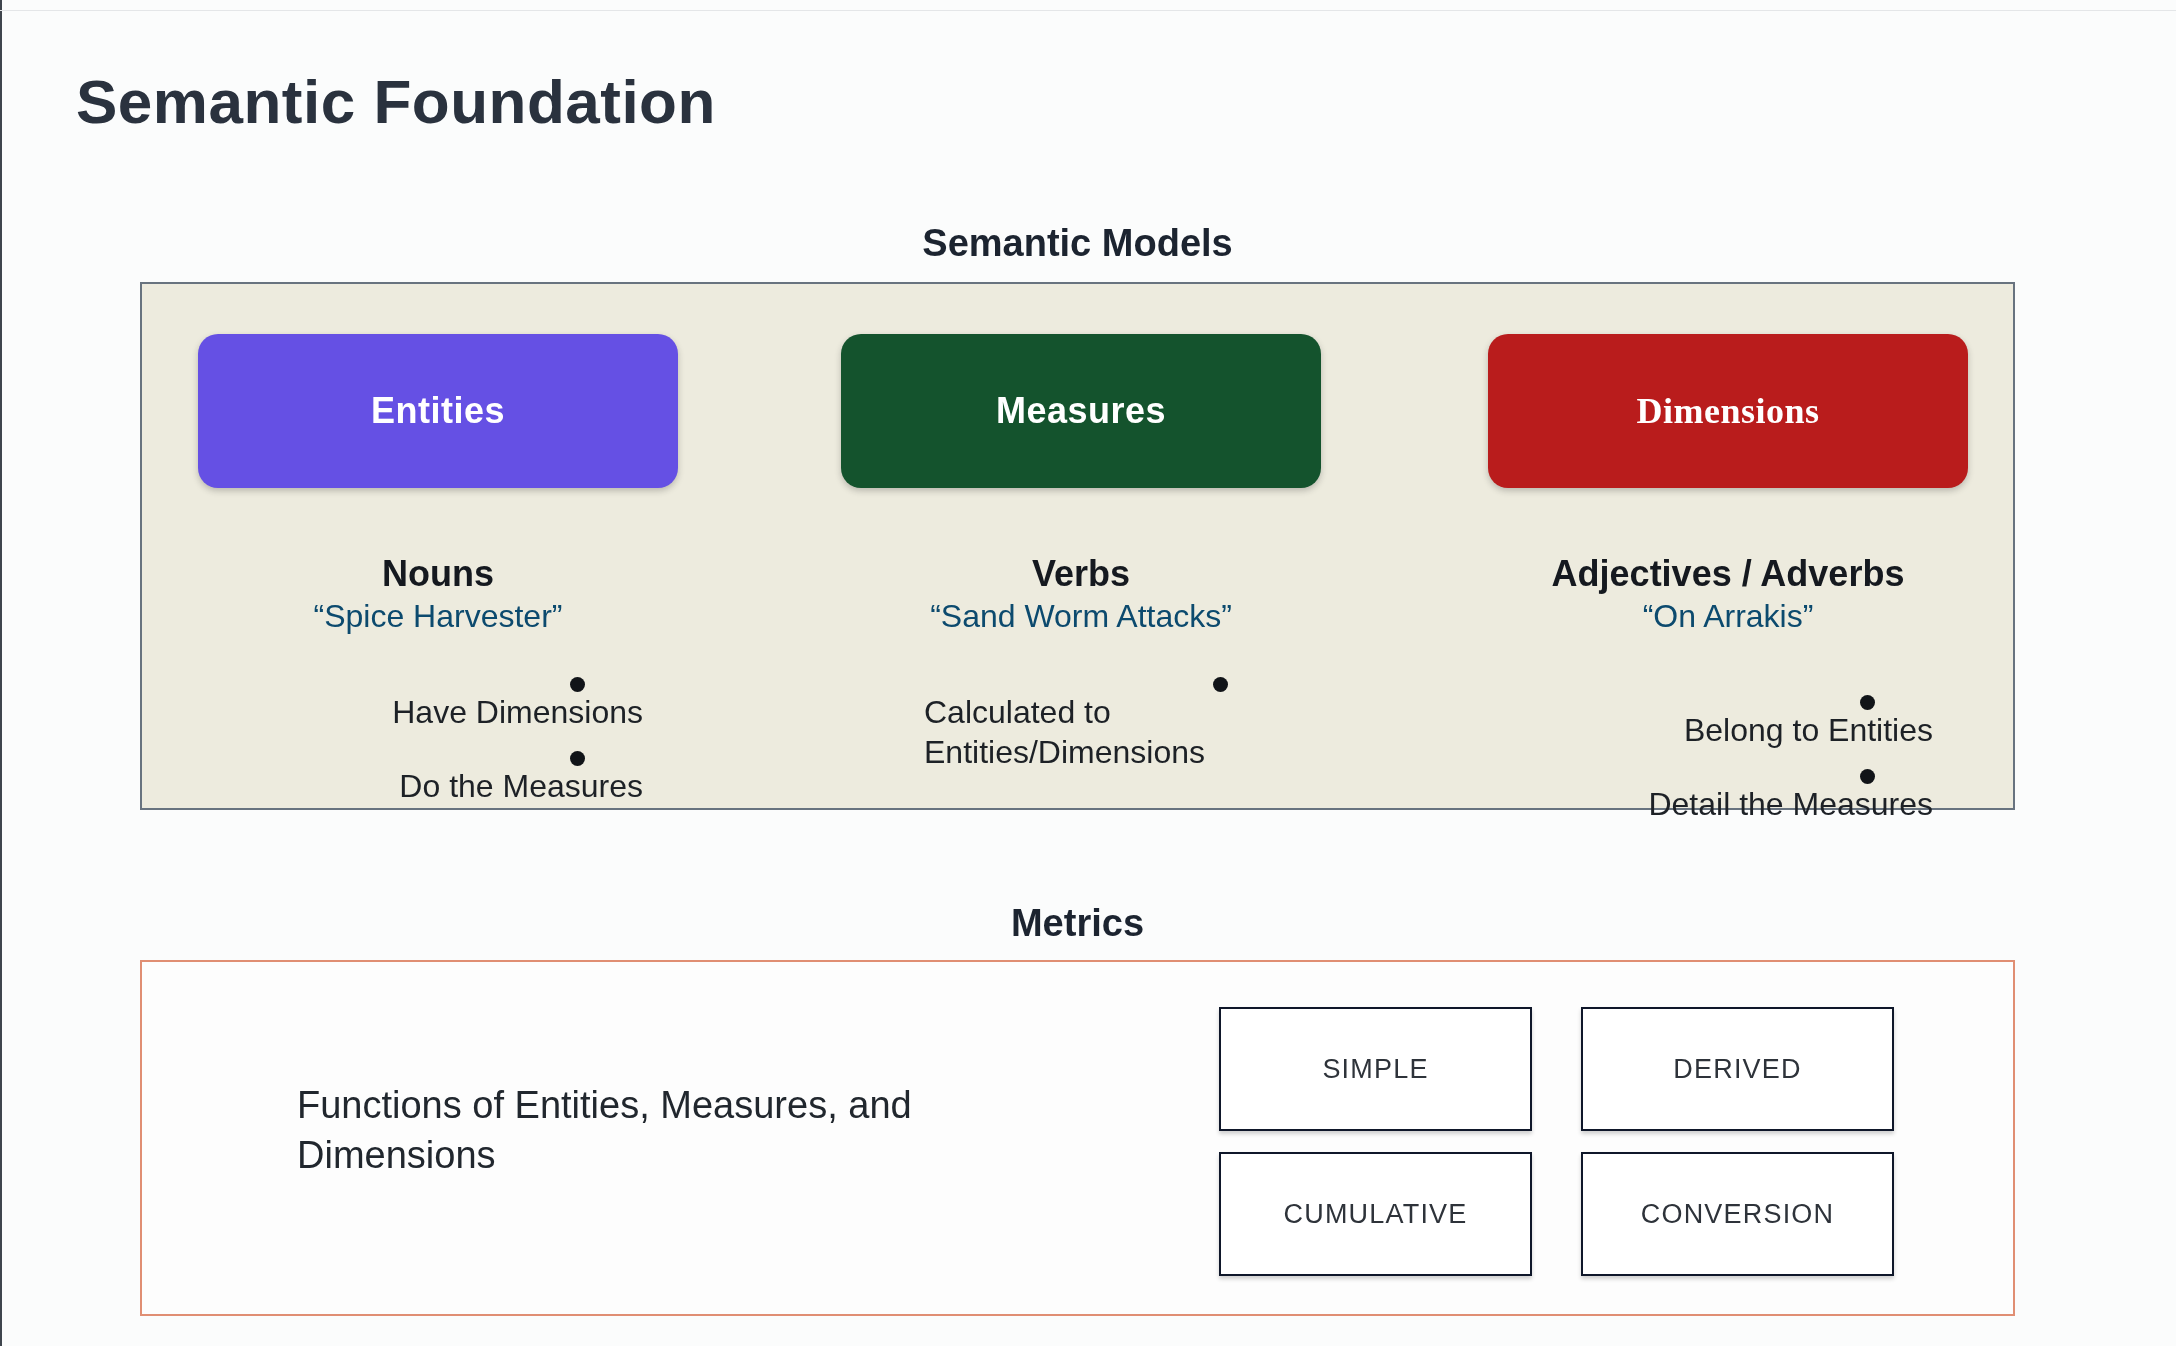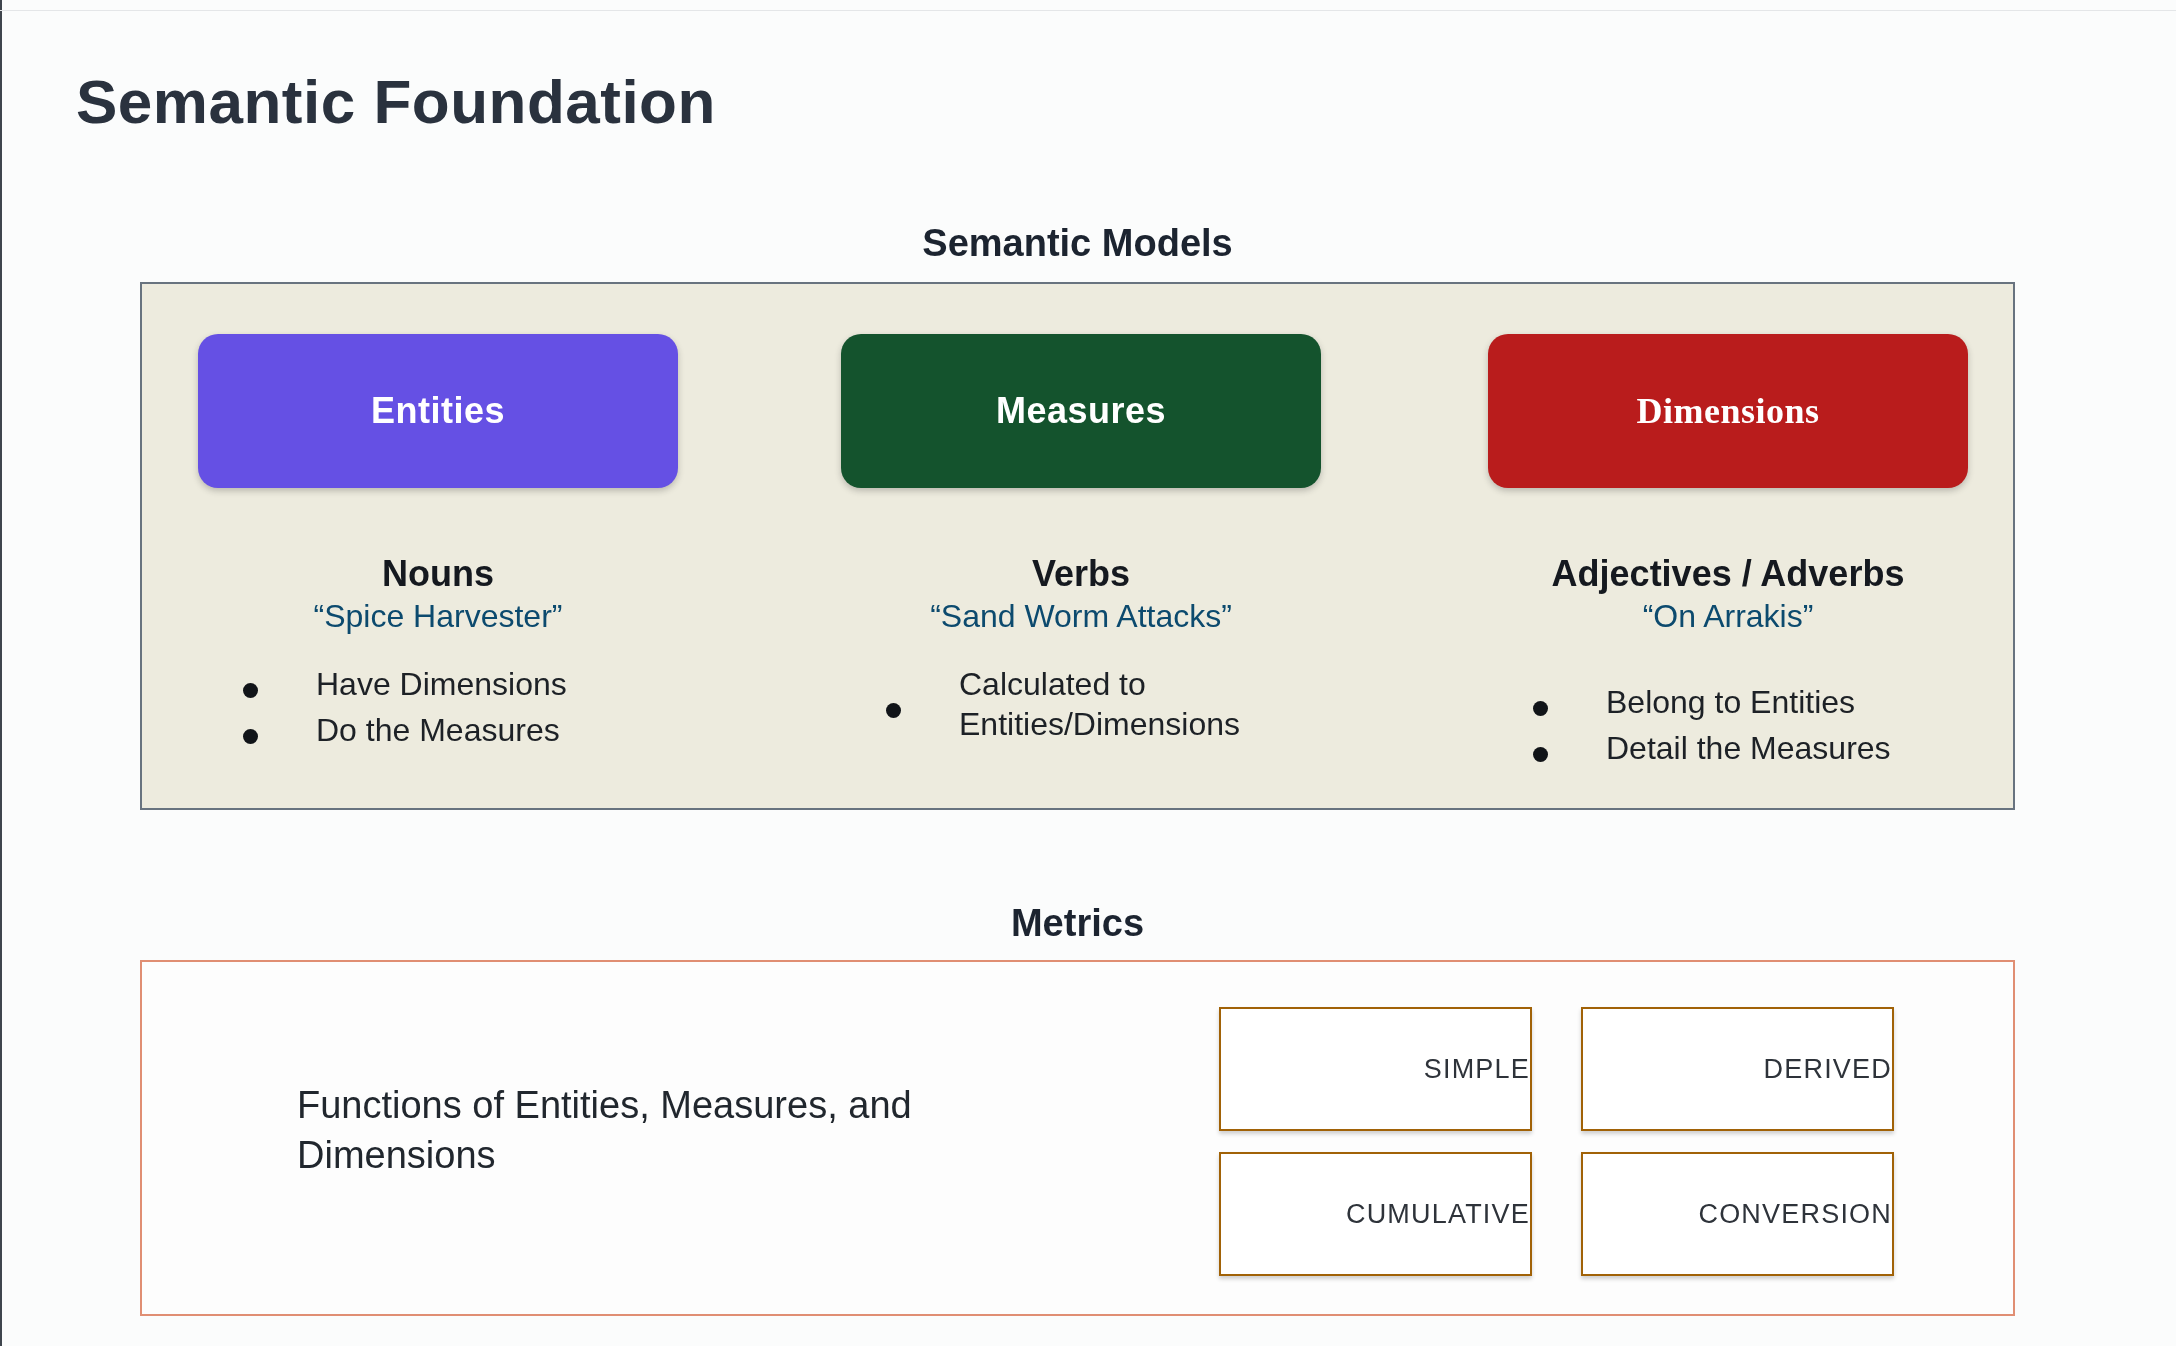--- a/index.html
+++ b/index.html
@@ -59,35 +59,35 @@
     position:absolute;top:268px;left:0;width:480px;
     text-align:center;font-weight:700;font-size:36px;color:#15191f;line-height:44px;
   }
   .example{
     position:absolute;top:312px;left:0;width:480px;
     text-align:center;font-size:32px;color:#0c4a6e;line-height:40px;
   }
   .bullets{
     position:absolute;top:380px;left:45px;width:400px;
   }
-  .bullet{display:flex;align-items:center;margin-bottom:6px;}
+  .bullet{display:flex;align-items:flex-end;margin-bottom:6px;flex-direction:column;}
   .dot{
     flex:0 0 auto;width:15px;height:15px;border-radius:50%;
     background:#111418;margin-top:13px;margin-right:58px;
   }
   .bullet-text{font-size:32px;line-height:40px;color:#1d2126;max-width:362px;}
 
   .metrics-desc{
     position:absolute;left:155px;top:118px;width:680px;
     font-size:38px;line-height:50px;color:#21272e;
   }
   .metric-box{
     position:absolute;width:313px;height:124px;box-sizing:border-box;
-    background:#ffffff;border:2px solid #a16207;
-    display:flex;align-items:center;justify-content:flex-end;
+    background:#ffffff;border:2px solid #0f172a;
+    display:flex;align-items:center;justify-content:center;
     box-shadow:0 3px 4px rgba(0,0,0,0.18);
   }
   #mb-simple{left:1077px;top:45px;}
   #mb-derived{left:1439px;top:45px;}
   #mb-cumulative{left:1077px;top:190px;}
   #mb-conversion{left:1439px;top:190px;}
   .metric-label{
     font-size:27px;letter-spacing:1.2px;color:#2e333a;font-weight:400;
   }
 </style>

